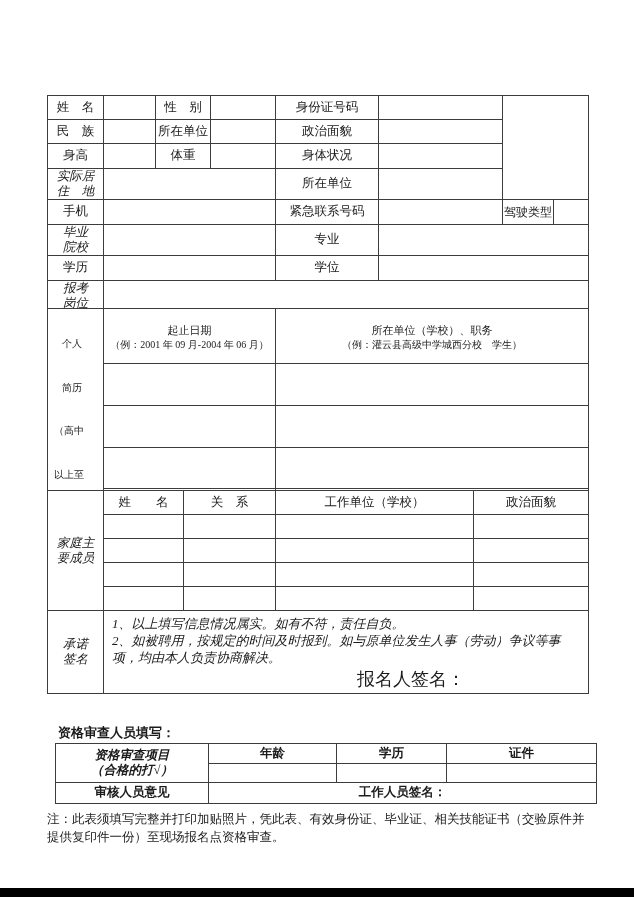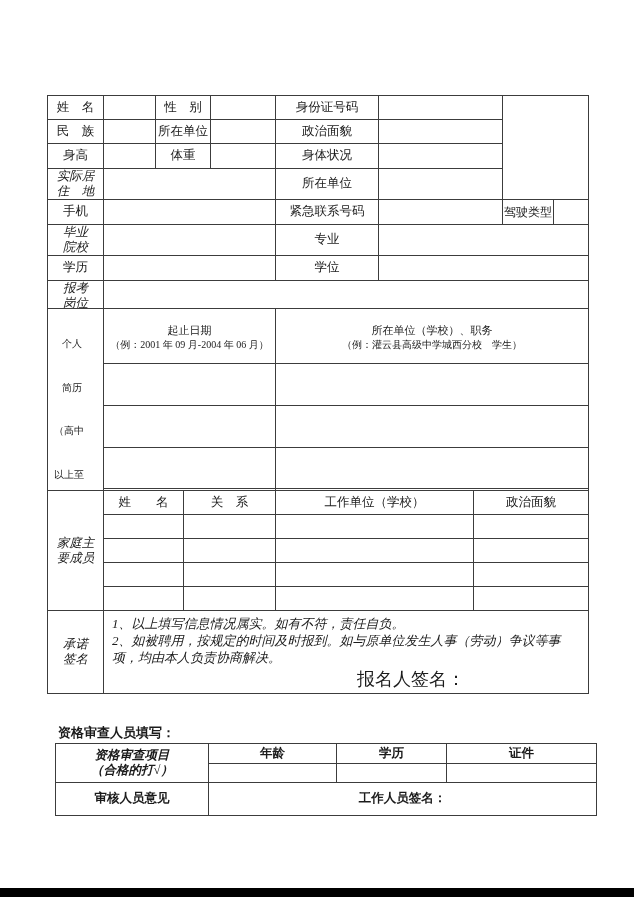--- a/index.html
+++ b/index.html
@@ -261,23 +261,24 @@
       </td>
       <td>年龄</td>
       <td>学历</td>
       <td>证件</td>
     </tr>
     <tr style="height:19px">
       <td class="fill"></td>
       <td class="fill"></td>
       <td class="fill"></td>
     </tr>
-    <tr style="height:33px">
+    <tr style="height:21px">
       <td>审核人员意见</td>
       <td colspan="3">工作人员签名：</td>
     </tr>
   </tbody>
     </table>
 
+  <div class="note">注：此表须填写完整并打印加贴照片，凭此表、有效身份证、毕业证、相关技能证书（交验原件并提供复印件一份）至现场报名点资格审查。</div>
 
   <div class="bottom-bar"></div>
 
 </div>
 
 </body></html>

